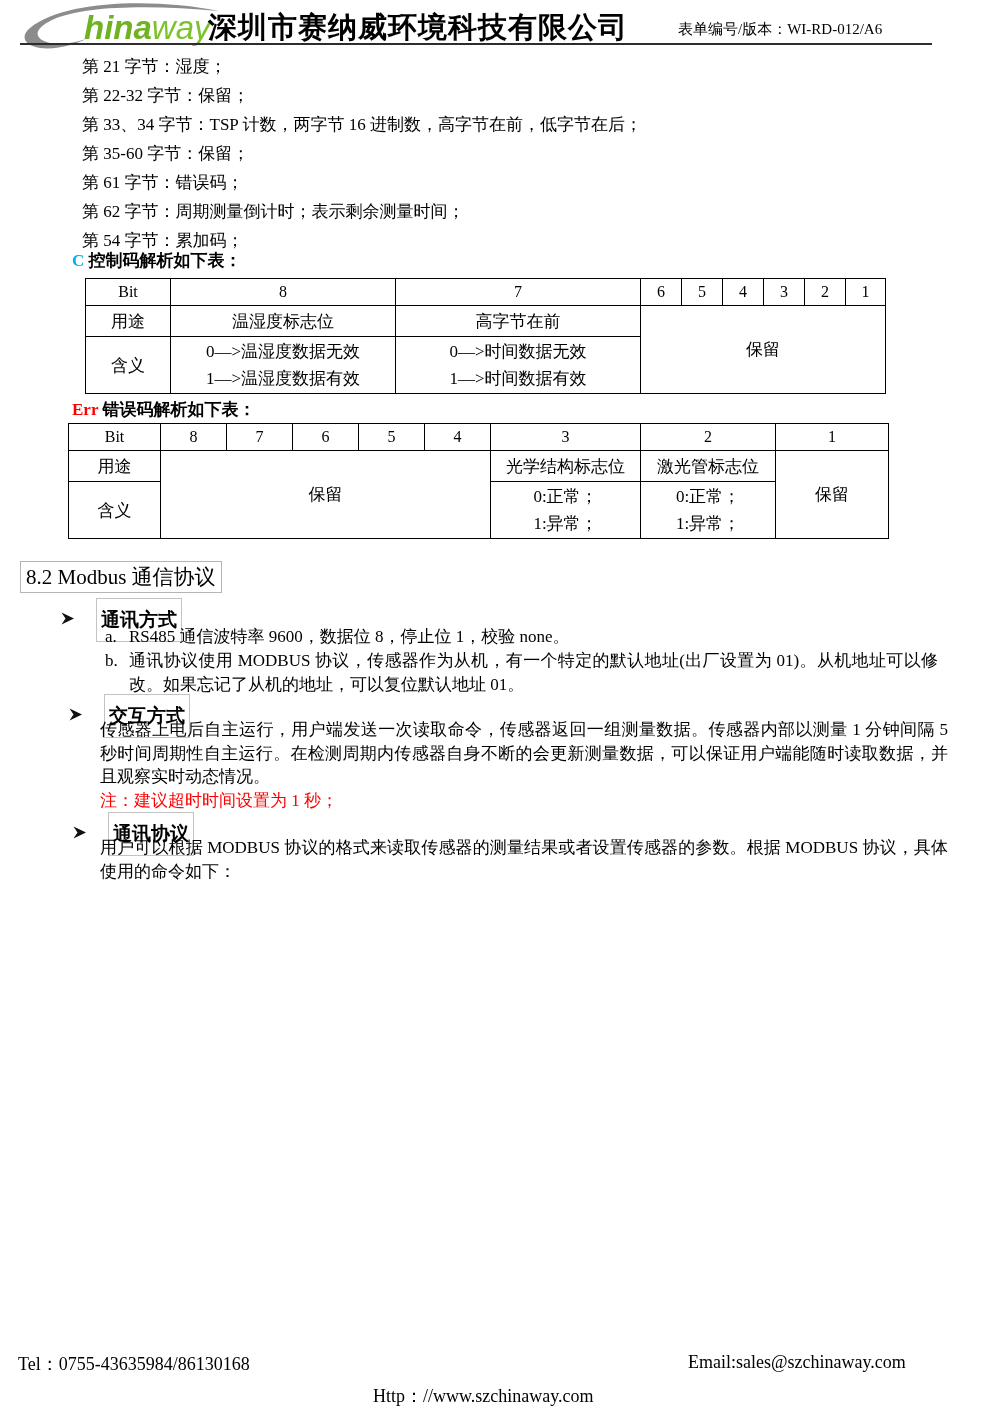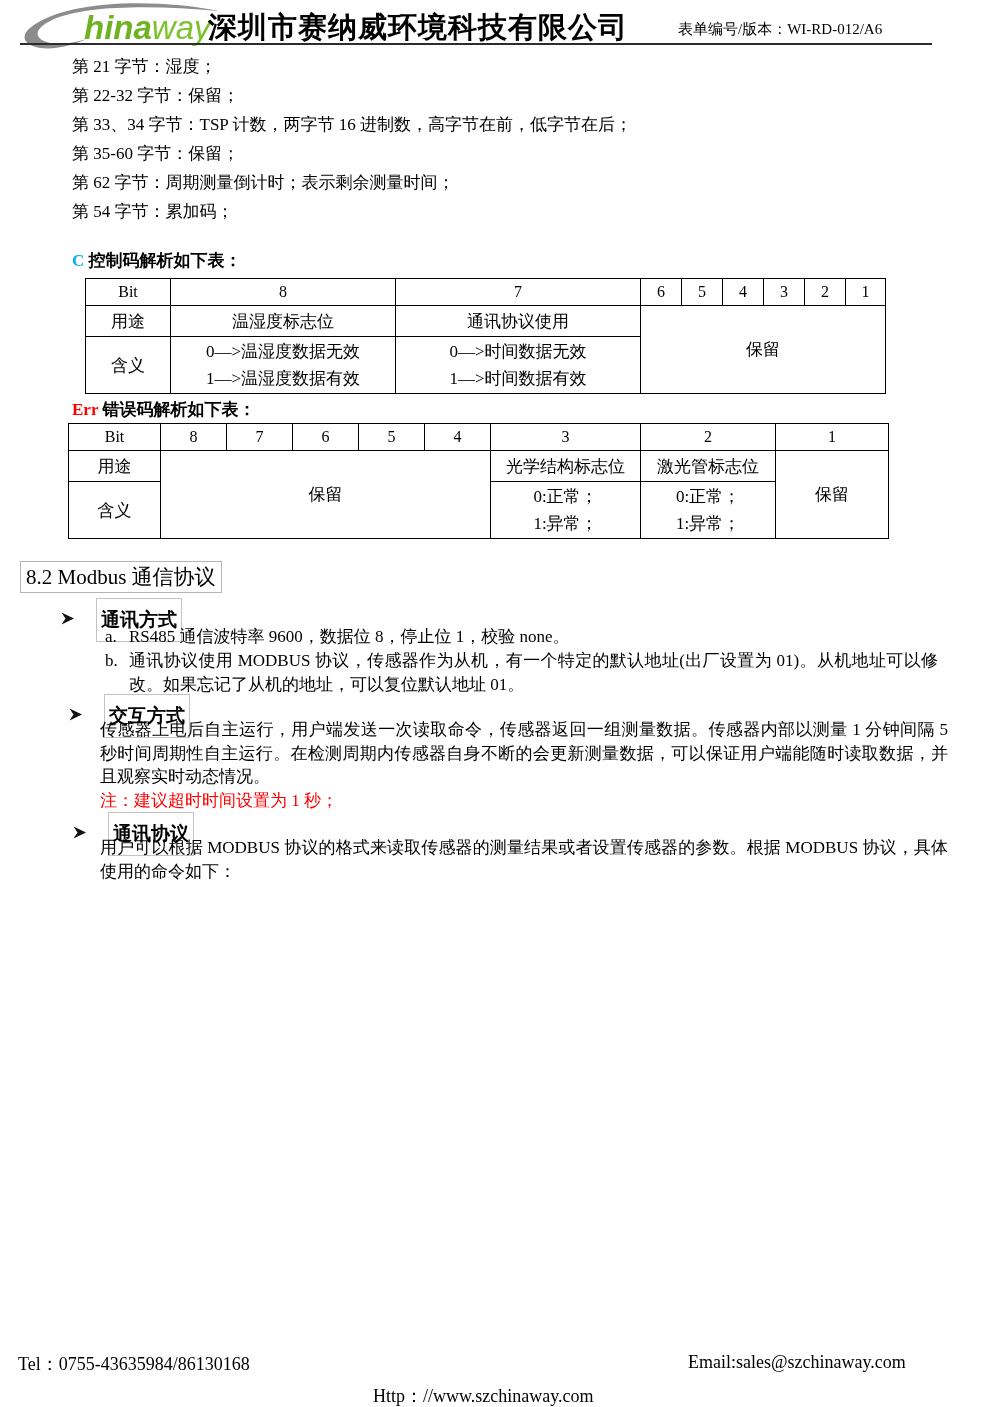--- a/index.html
+++ b/index.html
@@ -12,21 +12,21 @@
   .logo-text{position:absolute;left:70px;top:8px;font-family:"Liberation Sans","DejaVu Sans",sans-serif;
              font-style:italic;font-size:33px;line-height:36px;white-space:nowrap;}
   .logo-hina{color:#6fb322;font-weight:bold;}
   .logo-way{color:#7cc22a;font-weight:normal;}
   .company{position:absolute;left:208px;top:8px;font-size:29px;font-weight:600;letter-spacing:1px;white-space:nowrap;}
   .formno{position:absolute;left:678px;top:20px;font-size:15px;white-space:nowrap;}
   .head-rule{position:absolute;left:20px;top:43px;width:912px;height:2px;background:#2d2d2d;}
 
   
   .byte-list{position:absolute;left:72px;top:52px;font-size:17px;}
-  .byte-list div{height:29px;line-height:29px;white-space:nowrap;}
+  .byte-list div{height:29px;line-height:29px;white-space:nowrap;margin-left:10px;}
 
   .tbl-label{position:absolute;left:72px;font-size:17px;font-weight:bold;white-space:nowrap;}
   .lbl-c{color:#00b0f0;}
   .lbl-err{color:#ff0000;}
 
   
   table{border-collapse:collapse;table-layout:fixed;}
   td{border:1px solid #000;text-align:center;vertical-align:middle;font-size:17px;padding:0;}
   .bitcell{font-size:16px;}
   .tbl1{position:absolute;left:85px;top:278px;}
@@ -83,20 +83,21 @@
   </div>
   <div class="company">深圳市赛纳威环境科技有限公司</div>
   <div class="formno"><span>表单编号/版本：</span><span>WI-RD-012/A6</span></div>
   <div class="head-rule"></div>
 
   <div class="byte-list">
     <div>第 21 字节：湿度；</div>
     <div>第 22-32 字节：保留；</div>
     <div>第 33、34 字节：TSP 计数，两字节 16 进制数，高字节在前，低字节在后；</div>
     <div>第 35-60 字节：保留；</div>
+    <div>第 61 字节：错误码；</div>
     <div>第 62 字节：周期测量倒计时；表示剩余测量时间；</div>
     <div>第 54 字节：累加码；</div>
   </div>
 
   <div class="tbl-label" style="top:249px;"><span class="lbl-c">C</span><span> 控制码解析如下表：</span></div>
 
   <table class="tbl1">
     <colgroup>
       <col style="width:85px">
         <col style="width:225px">
@@ -116,21 +117,21 @@
       <td class="bitcell">6</td>
       <td class="bitcell">5</td>
       <td class="bitcell">4</td>
       <td class="bitcell">3</td>
       <td class="bitcell">2</td>
       <td class="bitcell">1</td>
     </tr>
     <tr class="r2">
       <td>用途</td>
       <td>温湿度标志位</td>
-      <td>通讯协议使用</td>
+      <td>高字节在前</td>
       <td colspan="6" rowspan="2">保留</td>
     </tr>
     <tr class="r3">
       <td>含义</td>
       <td class="two-line">
         <div>0—&gt;温湿度数据无效</div>
         <div>1—&gt;温湿度数据有效</div>
       </td>
       <td class="two-line">
         <div>0—&gt;时间数据无效</div>

